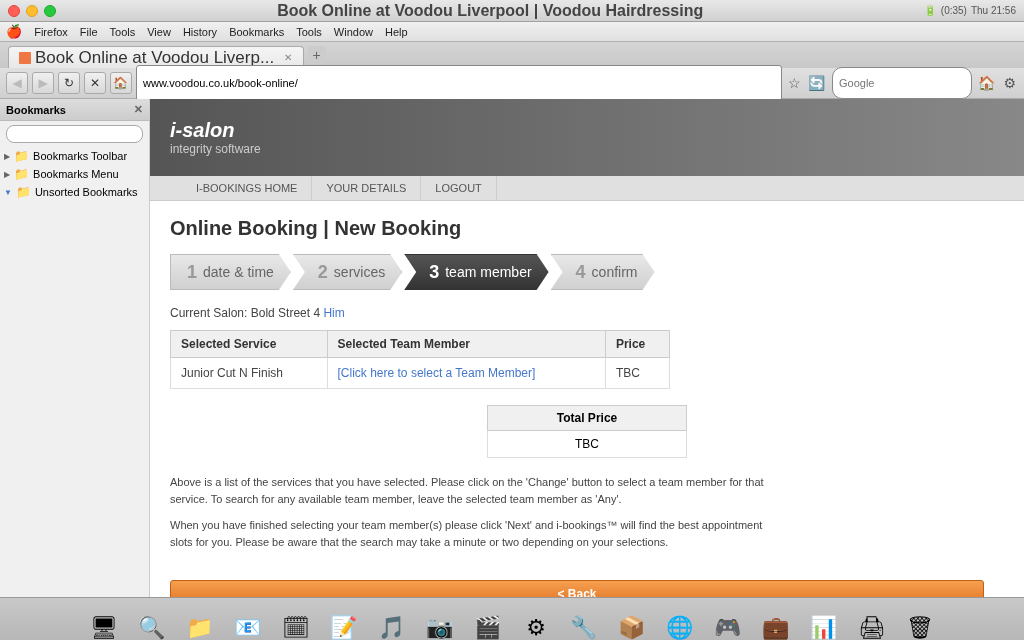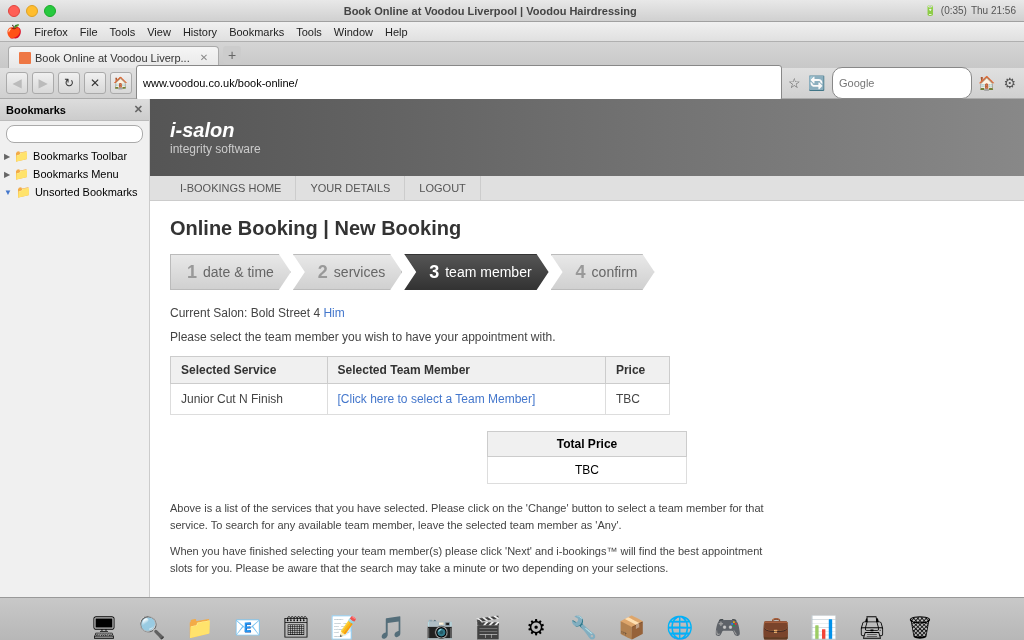--- a/index.html
+++ b/index.html
@@ -14,21 +14,21 @@
       padding: 0 8px;
       border-bottom: 1px solid #a0a0a0;
       font-size: 11px;
       color: #333;
     }
     .titlebar-left { display: flex; align-items: center; gap: 6px; }
     .traffic-light { width: 12px; height: 12px; border-radius: 50%; cursor: pointer; }
     .tl-close { background: #ff5f56; border: 1px solid #e0443e; }
     .tl-min { background: #ffbd2e; border: 1px solid #dea123; }
     .tl-max { background: #27c93f; border: 1px solid #1aab29; }
-    .titlebar-center { flex: 1; text-align: center; font-size: 11px; color: #444; font-weight: bold; }
+    .titlebar-center { flex: 1; text-align: center; font-size: 16px; color: #444; font-weight: bold; }
     .titlebar-icons { display: flex; align-items: center; gap: 4px; font-size: 10px; color: #555; }
 
     
     .menubar {
       height: 20px;
       background: linear-gradient(to bottom, #f0f0f0, #e0e0e0);
       display: flex;
       align-items: center;
       padding: 0 6px;
       border-bottom: 1px solid #b0b0b0;
@@ -170,21 +170,21 @@
       display: flex;
       align-items: flex-end;
       gap: 20px;
     }
 
     
     .nav-tabs {
       background: #e0e0e0;
       border-bottom: 1px solid #ccc;
       display: flex;
-      padding: 0 16px;
+      padding: 0 32px;
     }
     .nav-tab {
       padding: 6px 14px;
       font-size: 11px;
       color: #555;
       cursor: pointer;
       border-right: 1px solid #ccc;
     }
 
     
@@ -377,21 +377,21 @@
   <span class="menubar-item">Bookmarks</span>
   <span class="menubar-item">Tools</span>
   <span class="menubar-item">Window</span>
   <span class="menubar-item">Help</span>
 </div>
 
 <div class="browser-chrome">
   <div class="browser-tabs">
     <div class="browser-tab">
       <div class="tab-favicon"></div>
-      <span style="font-size:11px; color:#333;">Book Online at Voodou Liverp...</span>
+      <span style="font-size:17px; color:#333;">Book Online at Voodou Liverp...</span>
       <span class="tab-close">✕</span>
     </div>
     <div class="tab-add">+</div>
   </div>
   <div class="browser-nav">
     <div class="nav-btn disabled">◀</div>
     <div class="nav-btn disabled">▶</div>
     <div class="nav-btn">↻</div>
     <div class="nav-btn">✕</div>
     <div class="nav-btn">🏠</div>
@@ -465,21 +465,20 @@
             <span class="step-number">4</span>
             <span>confirm</span>
           </div>
         </div>
 
         <div class="salon-info">
           <span>Current Salon: Bold Street 4</span>
           <a href="#">Him</a>
         </div>
 
-        <p class="instruction-text">Please select the team member you wish to have your appointment with.</p>
 
         <table class="booking-table">
           <thead>
             <tr>
               <th>Selected Service</th>
               <th>Selected Team Member</th>
               <th>Price</th>
             </tr>
           </thead>
           <tbody>

